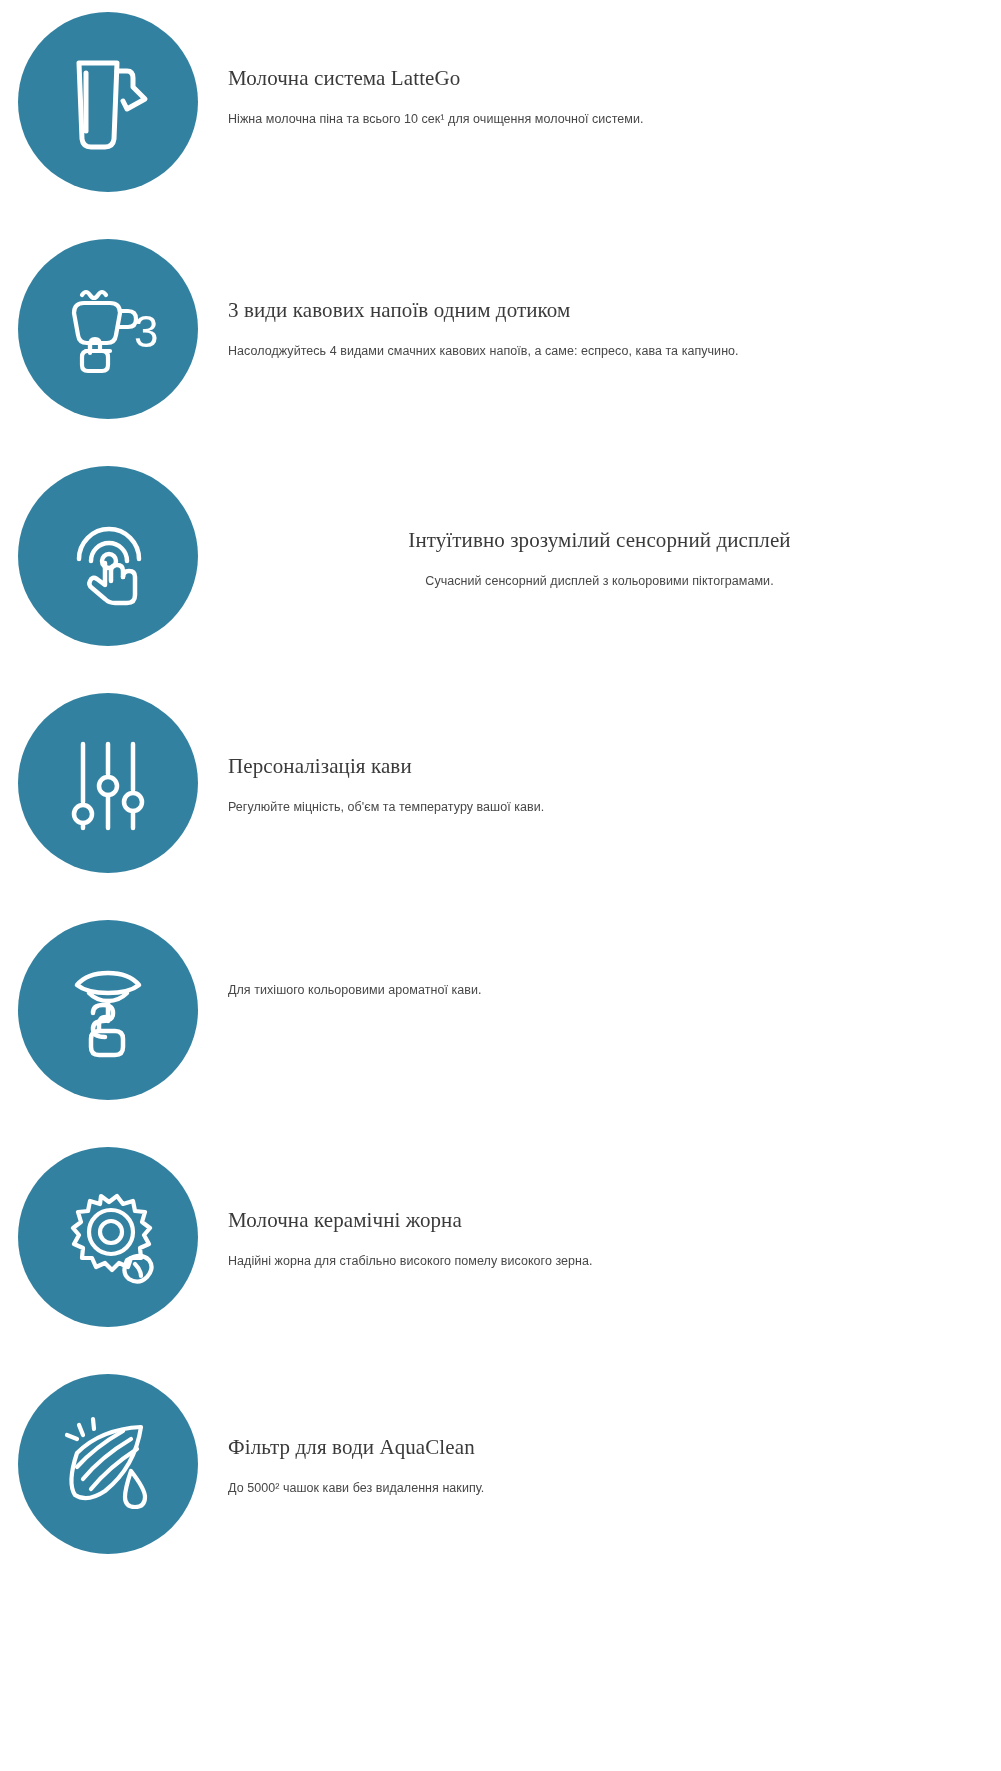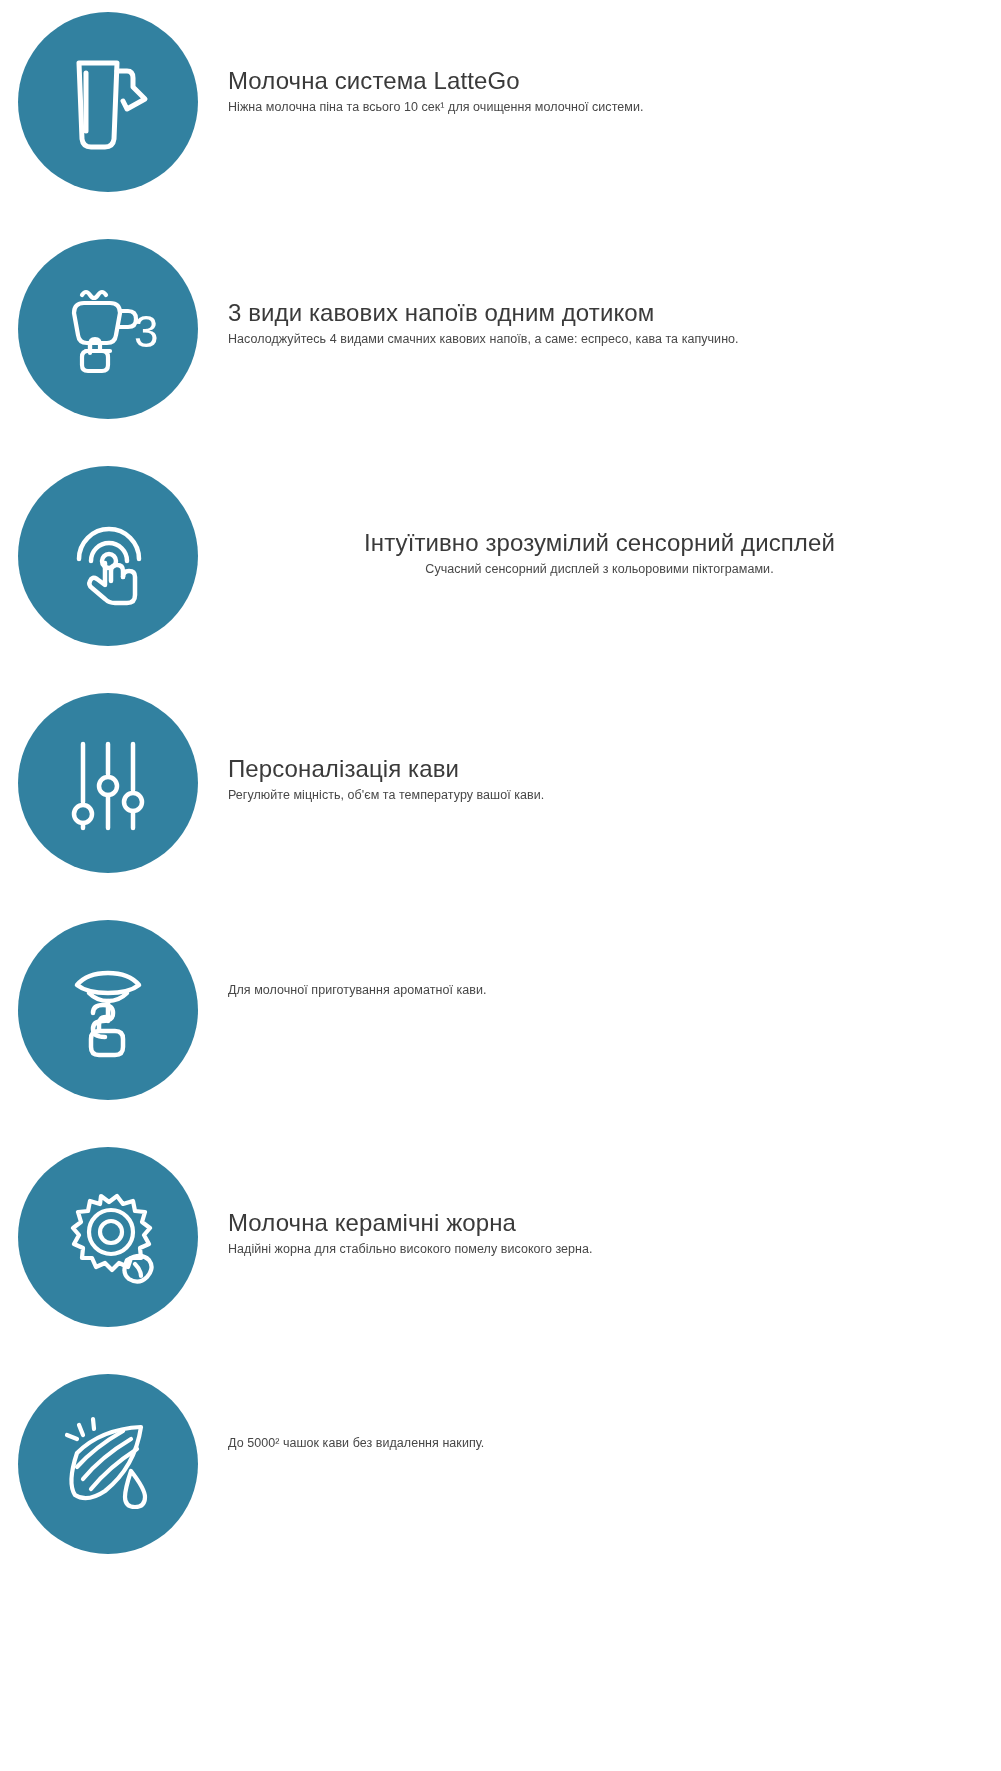--- a/index.html
+++ b/index.html
@@ -53,47 +53,48 @@
     display: block;
   }
 
   .text-wrap {
     flex: 1 1 auto;
     padding-left: 24px;
     padding-right: 30px;
   }
 
   .feature-title {
-    font-size: 24px;
+    font-size: 21px;
     font-weight: 400;
     color: #3a3a3a;
     letter-spacing: 0.1px;
     margin: 0;
     line-height: 1.3;
+    font-family: Liberation Serif, serif;
   }
 
   .feature-desc {
     font-size: 12.5px;
     font-weight: 400;
     color: #474747;
     margin: 0;
     line-height: 1.45;
     letter-spacing: 0.05px;
   }
 
   
   .r1 .text-wrap { padding-top: 65px; }
   .r2 .text-wrap { padding-top: 70px; }
   .r3 .text-wrap { padding-top: 73px; text-align: center; }
   .r4 .text-wrap { padding-top: 72px; }
   .r5 .text-wrap { padding-top: 73px; }
   .r6 .text-wrap { padding-top: 72px; }
   .r7 .text-wrap { padding-top: 72px; }
 
-  .feature-title + .feature-desc { margin-top: 2px; }
+  .feature-title + .feature-desc { margin-top: 18px; }
 
 </style>
 </head>
 <body>
 
 <div class="feature-list">
 
   <div class="feature-row r1">
     <div class="icon-wrap">
       <div class="icon-circle">
@@ -178,21 +179,21 @@
           <path d="M24 30 Q34 18 55 18 Q76 18 86 30 Q76 38 55 38 Q34 38 24 30 Z"></path>
           <path d="M36 38 Q44 46 55 46 Q66 46 74 38"></path>
           <path d="M55 46 V66"></path>
           <path d="M40 58 Q40 50 50 50 Q60 50 60 58 Q60 66 50 66 Q40 66 40 74 Q40 82 52 82"></path>
           <path d="M38 84 Q38 76 46 76 H62 Q70 76 70 84 V92 Q70 100 62 100 H46 Q38 100 38 92 Z"></path>
           <path d="M46 76 V70 Q46 62 53 62"></path>
         </svg>
       </div>
     </div>
     <div class="text-wrap">
-      <p class="feature-desc">Для молочної приготування ароматної кави.</p>
+      <p class="feature-desc">Для тихішого кольоровими ароматної кави.</p>
     </div>
   </div>
 
   <div class="feature-row r6">
     <div class="icon-wrap">
       <div class="icon-circle">
         <svg width="110" height="110" viewBox="0 0 110 110" fill="none" stroke="#ffffff" stroke-width="4.2" stroke-linecap="round" stroke-linejoin="round">
           <path d="M48 14 L56 20 L64 14 L70 22 L80 19 L82 29 L92 30 L89 40 L97 46 L91 53 L96 62 L87 66 L88 76 L78 76 L75 85 L66 81 L59 88 L52 81 L43 85 L39 76 L29 76 L30 66 L21 62 L26 53 L20 46 L28 40 L25 30 L35 29 L37 19 L47 22 Z"></path>
           <circle cx="58" cy="50" r="22"></circle>
           <circle cx="58" cy="50" r="11"></circle>
@@ -216,17 +217,18 @@
           <path d="M38 80 Q56 58 84 40"></path>
           <path d="M24 58 Q42 38 70 22"></path>
           <path d="M78 62 Q92 80 92 88 Q92 98 82 98 Q72 98 72 88 Q72 80 78 62 Z"></path>
           <path d="M26 16 L30 26"></path>
           <path d="M14 26 L24 30"></path>
           <path d="M40 10 L41 20"></path>
         </svg>
       </div>
     </div>
     <div class="text-wrap">
+      <h3 class="feature-title">Фільтр для води AquaClean</h3>
       <p class="feature-desc">До 5000² чашок кави без видалення накипу.</p>
     </div>
   </div>
 
 </div>
 
 </body></html>

